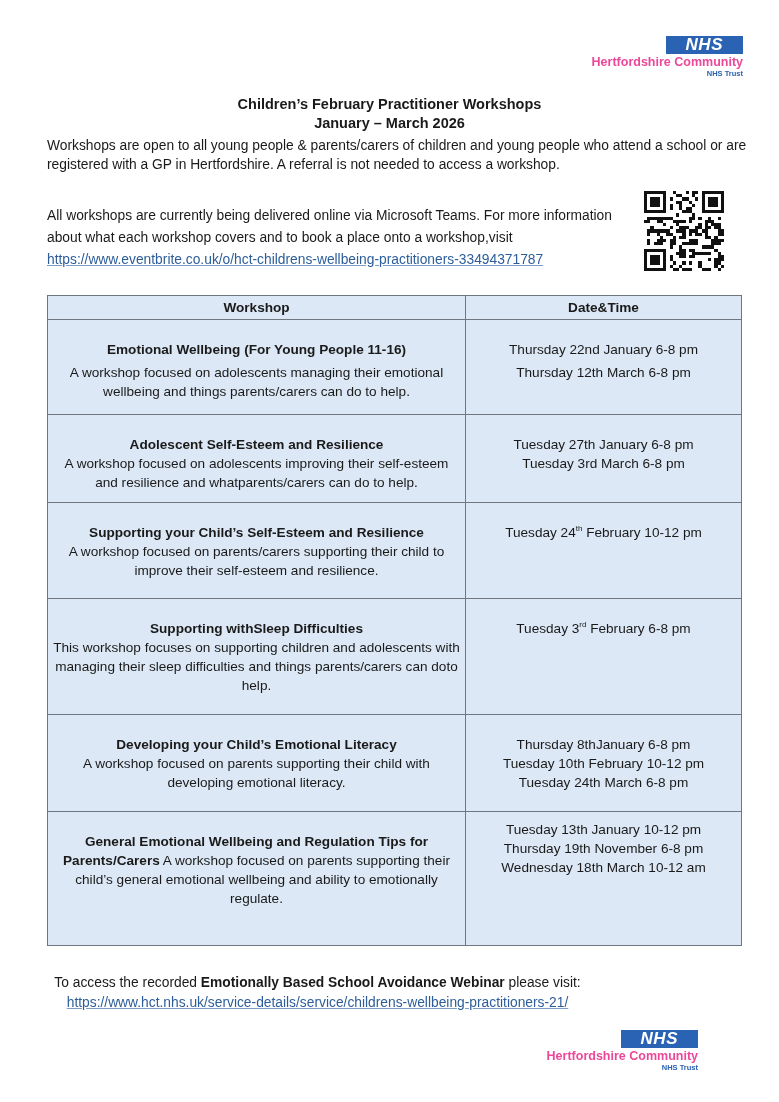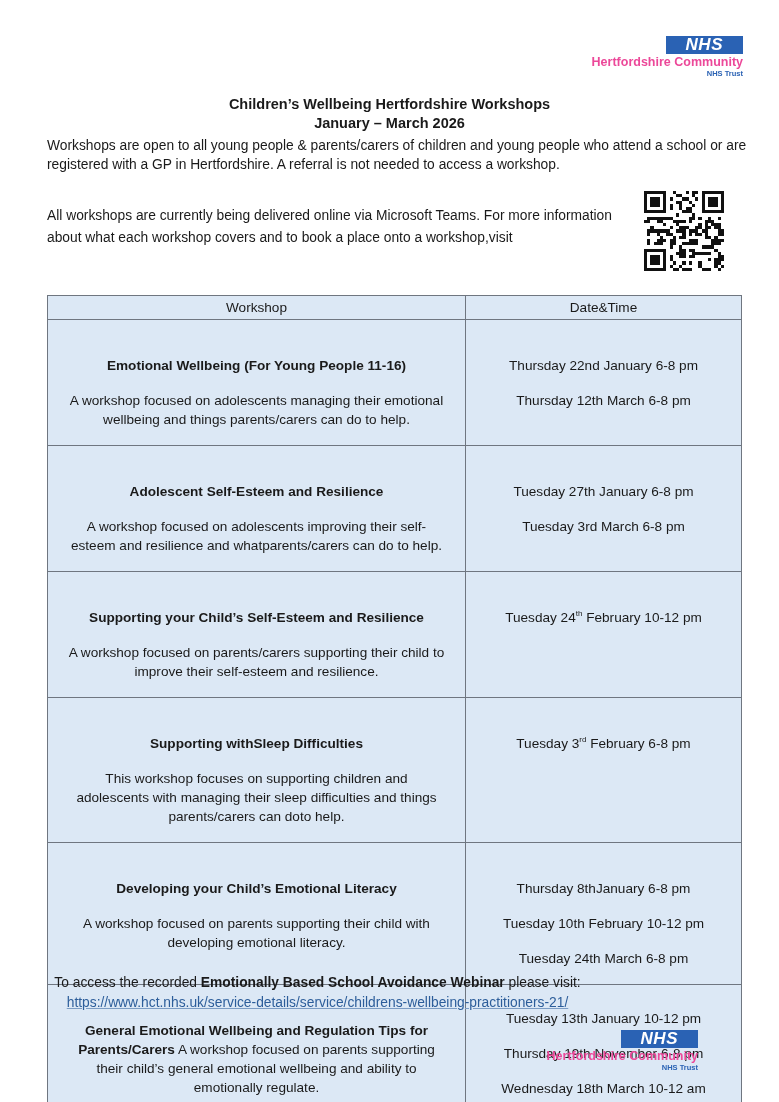--- a/index.html
+++ b/index.html
@@ -17,47 +17,48 @@
   .para { position:absolute; left:47px; font-size:13.8px; line-height:19px; }
   #intro { top:136px; width:700px; }
   #teams { top:205px; width:590px; line-height:22px; }
   .link { color:#2c5d9a; text-decoration:underline; text-decoration-color:#7b9cc4; }
 
   #qr { position:absolute; left:642px; top:191px; width:84px; height:80px; }
 
   table { position:absolute; left:47px; top:295px; width:695px; border-collapse:collapse;
           background:#dce8f5; font-size:13.6px; }
   td, th { border:1.5px solid #6f7680; text-align:center; vertical-align:top; padding:0 4px; }
-  th { font-weight:normal; font-size:13.6px; height:23px; line-height:22px; vertical-align:middle; }
+  th { font-weight:bold; font-size:13.6px; height:23px; line-height:22px; vertical-align:middle; }
   td.w { width:409px; }
   td .wt { font-weight:bold; }
-  td p { margin:16px; line-height:19px; }
+  td p { margin:0; line-height:19px; }
   .dates p { line-height:19px; }
 
   #footer { position:absolute; top:973px; left:8px; width:619px; text-align:center; font-size:13.8px; line-height:20px; }
   sup { font-size:8px; line-height:0; }
 </style>
 </head>
 <body>
 
 <div class="logo" id="logo-top">
   <div><span class="nhs">NHS</span></div>
   <div class="org">Hertfordshire Community</div>
   <div class="trust">NHS Trust</div>
 </div>
 
 <div class="title">
-  <div>Children’s Wellbeing Hertfordshire Workshops</div>
+  <div>Children’s February Practitioner Workshops</div>
   <div>January – March 2026</div>
 </div>
 
 <div class="para" id="intro">Workshops are open to all young people &amp; parents/carers of children and young people who attend a school or are registered with a GP in Hertfordshire. A referral is not needed to access a workshop.</div>
 
 <div class="para" id="teams">
   <span>All workshops are currently being delivered online via Microsoft Teams. For more information about what each workshop covers and to book a place onto a workshop,visit</span><br>
+  <a class="link">https://www.eventbrite.co.uk/o/hct-childrens-wellbeing-practitioners-33494371787</a>
 </div>
 
 <svg id="qr" viewBox="0 0 25 25" shape-rendering="crispEdges">
     <rect x="9" y="0" width="1" height="1" fill="#111"></rect>
     <rect x="13" y="0" width="1" height="1" fill="#111"></rect>
     <rect x="15" y="0" width="1" height="1" fill="#111"></rect>
     <rect x="16" y="0" width="1" height="1" fill="#111"></rect>
     <rect x="10" y="1" width="1" height="1" fill="#111"></rect>
     <rect x="11" y="1" width="1" height="1" fill="#111"></rect>
     <rect x="15" y="1" width="1" height="1" fill="#111"></rect>

